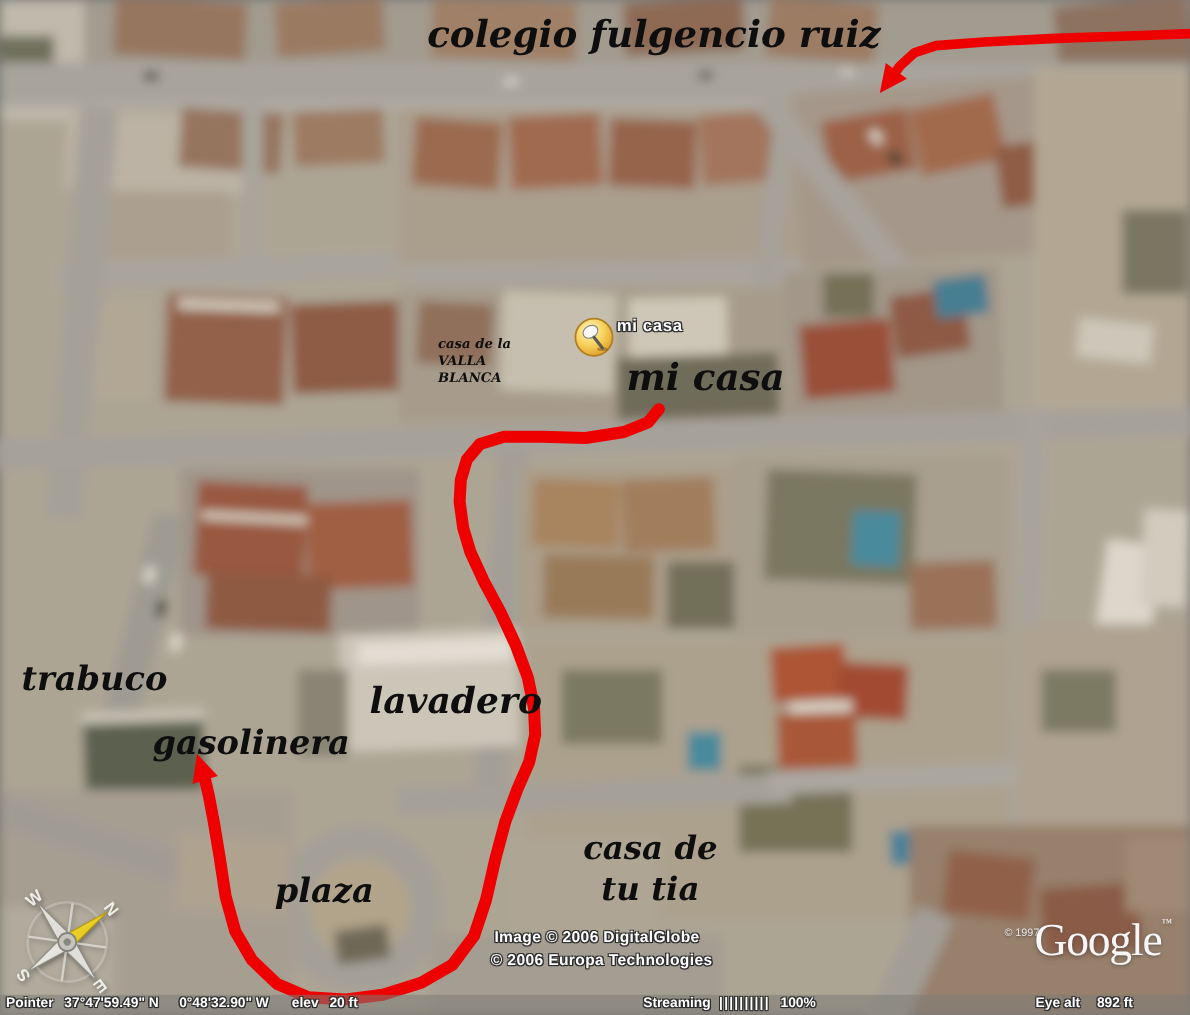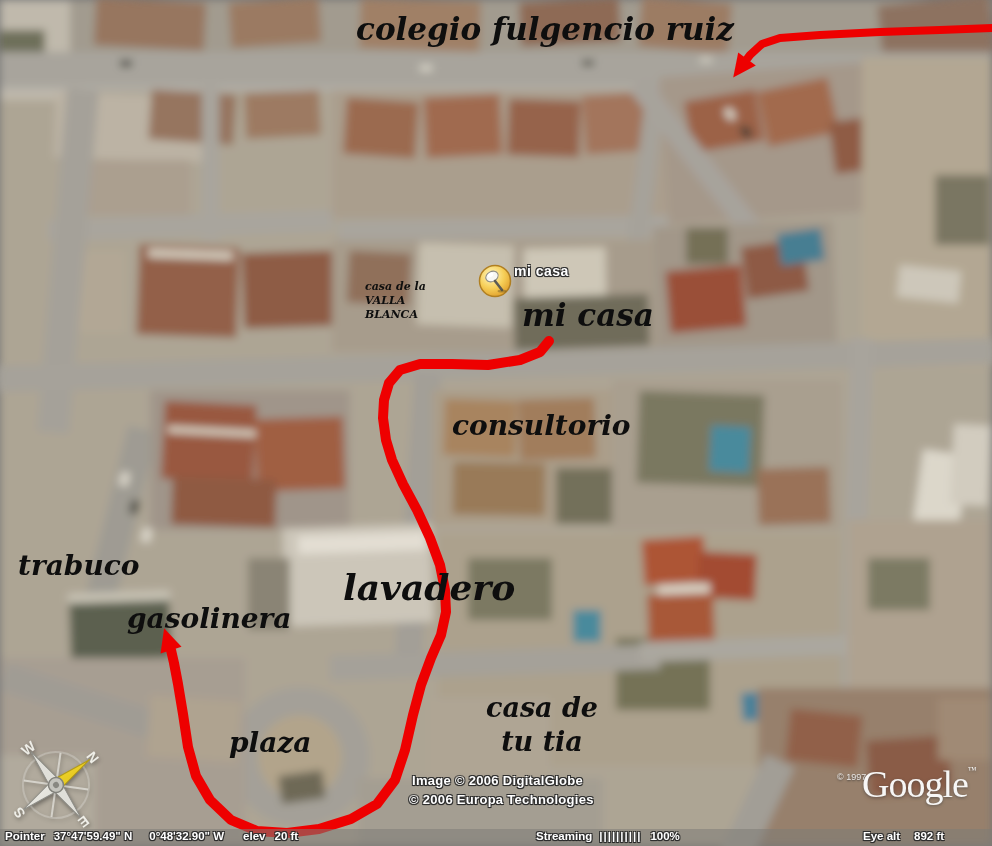--- a/index.html
+++ b/index.html
@@ -7,21 +7,21 @@
   .stage svg.layer{position:absolute;left:0;top:0;}
   #bg-svg{z-index:0;}
   #route-svg{z-index:2;}
   .map-label{position:absolute;z-index:3;font-family:"DejaVu Serif",serif;font-style:italic;font-weight:bold;color:#0e0e0e;white-space:nowrap;line-height:1.05;}
   .lbl-colegio{left:356px;top:13px;font-size:31px;}
   .lbl-micasa-big{left:522px;top:299px;font-size:31px;}
   .lbl-casavalla{left:365px;top:280px;font-size:11px;line-height:14px;white-space:normal;width:90px;}
   .lbl-consultorio{left:452px;top:411px;font-size:28px;}
   .lbl-bermudez{left:252px;top:436px;font-size:28px;}
   .lbl-trabuco{left:18px;top:551px;font-size:28px;}
-  .lbl-lavadero{left:308px;top:569px;font-size:36px;margin-left:35px;}
+  .lbl-lavadero{left:308px;top:569px;font-size:30px;}
   .lbl-gasolinera{left:127px;top:604px;font-size:28px;}
   .lbl-plaza{left:229px;top:728px;font-size:28px;}
   .lbl-casatia{left:462px;top:691px;font-size:27px;width:160px;text-align:center;white-space:normal;line-height:34px;}
   .outline-text{color:#fff;font-weight:bold;text-shadow:-1px -1px 0 #2e2e2e,1px -1px 0 #2e2e2e,-1px 1px 0 #2e2e2e,1px 1px 0 #2e2e2e,0 1px 1px #000;}
   .placemark{position:absolute;left:478px;top:262px;z-index:3;width:120px;height:44px;}
   .placemark-label{position:absolute;left:36px;top:1px;font-size:14px;letter-spacing:.5px;}
   .attr{position:absolute;z-index:4;font-size:13px;letter-spacing:.3px;}
   .attr-digitalglobe{left:412px;top:773px;}
   .attr-europa{left:409px;top:792px;}
   .google-wrap{position:absolute;z-index:4;left:835px;top:762px;width:157px;}
@@ -174,21 +174,20 @@
       <polygon points="733.2,77.4 738.2,52.4 755.8,65.6" fill="#ee0000"></polygon>
     </svg>
 
   <div class="map-label lbl-casavalla">
     <div>casa de la</div>
     <div>VALLA</div>
     <div>BLANCA</div>
   </div>
   <div class="map-label lbl-colegio">colegio fulgencio ruiz</div>
   <div class="map-label lbl-micasa-big">mi casa</div>
-  <div class="map-label lbl-consultorio">consultorio</div>
   <div class="map-label lbl-trabuco">trabuco</div>
   <div class="map-label lbl-lavadero">lavadero</div>
   <div class="map-label lbl-gasolinera">gasolinera</div>
   <div class="map-label lbl-plaza">plaza</div>
   <div class="map-label lbl-casatia">
     <div>casa de</div>
     <div>tu tia</div>
   </div>
 
   <div class="placemark">

